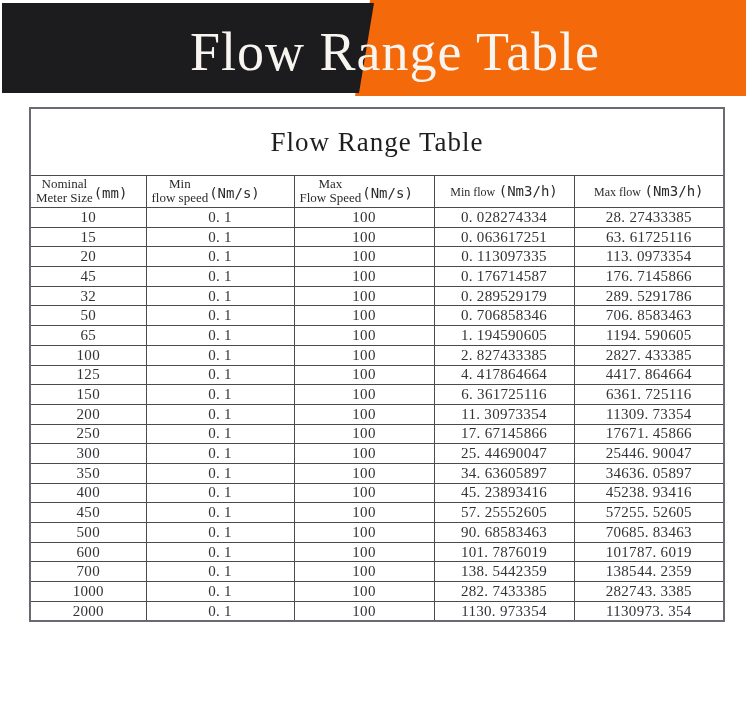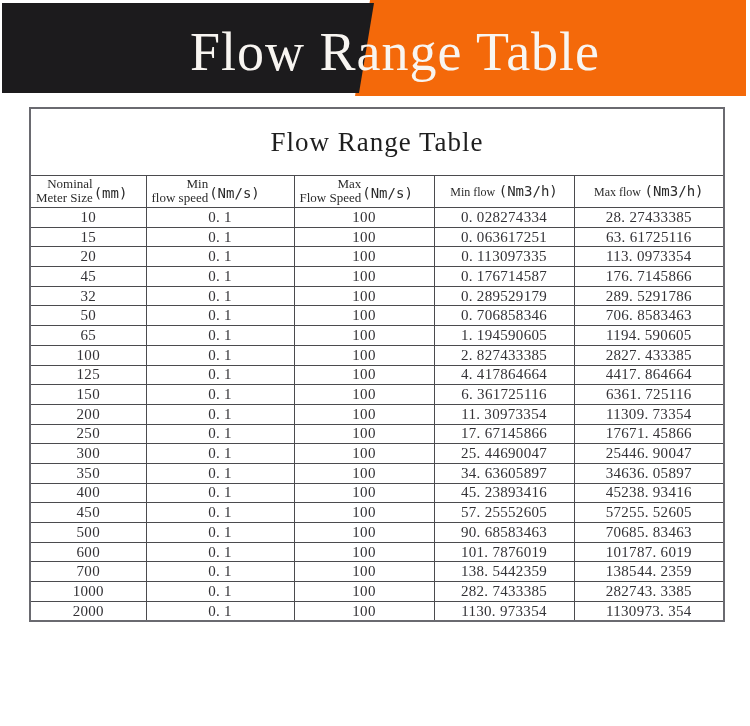--- a/index.html
+++ b/index.html
@@ -39,21 +39,21 @@
   }
   .title-cell {
     height:66px; text-align:center; vertical-align:middle;
     font-size:27px; letter-spacing:1px; color:#1e1e1e;
   }
   .head-cell { height:29px; vertical-align:middle; font-size:13px; }
   .head-multi {
     display:flex; align-items:flex-end; justify-content:flex-start;
     padding:1px 2px 2px 5px; white-space:nowrap;
   }
-  .head-lines { line-height:14px; text-align:right; }
+  .head-lines { line-height:14px; text-align:center; }
   .unit {
     font-family:"DejaVu Sans Mono", monospace; font-weight:normal;
     font-size:14px; letter-spacing:0; white-space:nowrap;
   }
   .head-multi .unit { transform:translateY(-4px); margin-left:1px; }
   .head-single { text-align:center; white-space:nowrap; font-size:14px; }
   .head-single .label { font-size:12px; }
   tbody.data td {
     height:18.7px; text-align:center; vertical-align:middle;
     font-size:15px; line-height:1; letter-spacing:0.3px; color:#333236;

